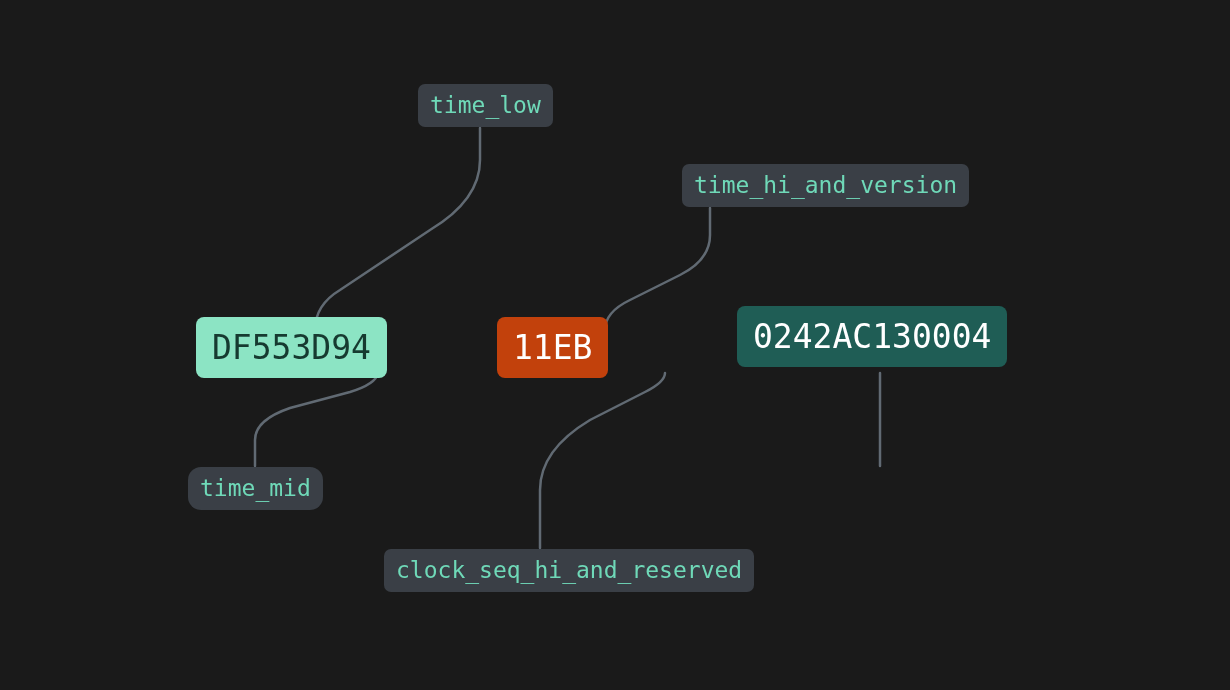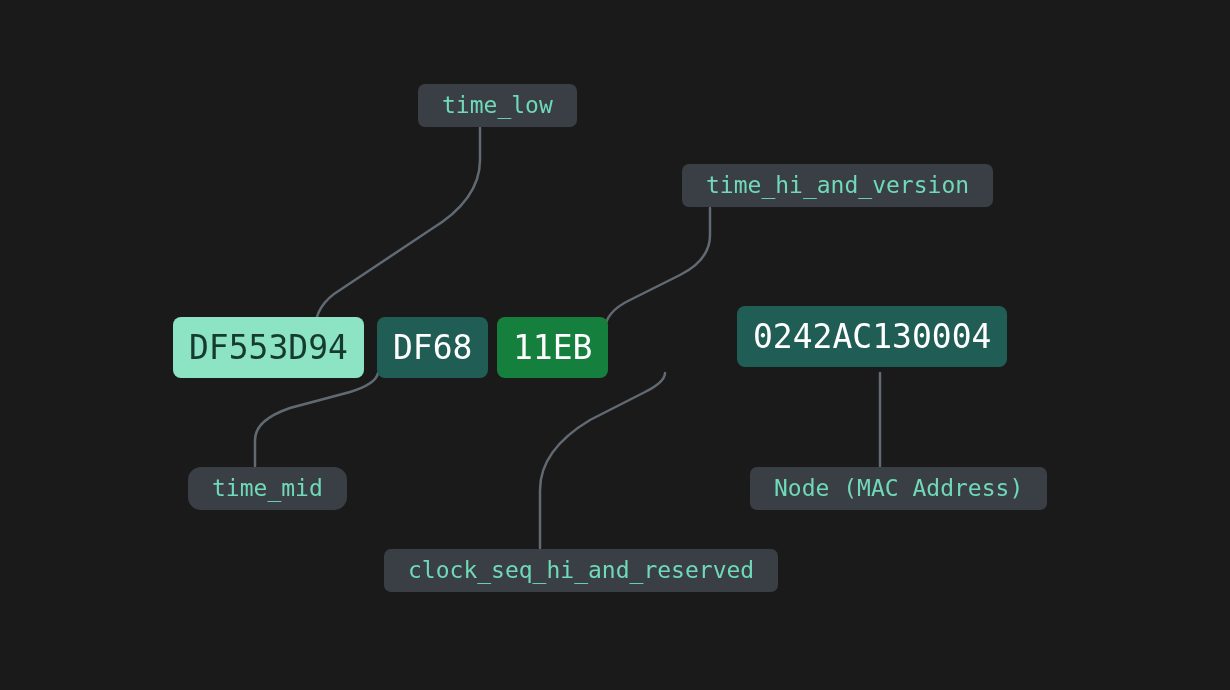--- a/index.html
+++ b/index.html
@@ -1,23 +1,23 @@
 <!DOCTYPE html>
 <html><head>
 <meta charset="utf-8">
 <style>
   html,body{margin:0;padding:0;width:1230px;height:690px;background:#1a1a1a;font-family:ui-monospace,SFMono-Regular,Menlo,Consolas,monospace;}
   .stage{position:relative;width:1230px;height:690px;}
   svg.connectors{position:absolute;inset:0;pointer-events:none;}
   .box{position:absolute;border-radius:8px;font-size:33px;line-height:1;padding:14px 16px;white-space:nowrap;}
   .seg{font-size:33px;color:#fff;}
-  .seg.mint{background:#8ce4c4;color:#163a30;}
+  .seg.mint{background:#8ce4c4;color:#163a30;margin-left:23px;}
   .seg.teal{background:#1f5d55;color:#fff;}
-  .seg.red{background:#15803d;color:#fff;}
-  .label{background:#3a3f46;color:#6fd9b8;font-size:23px;padding:10px 24px;border-radius:7px;}
+  .seg.red{background:#c2410c;color:#fff;}
+  .label{background:#3a3f46;color:#6fd9b8;font-size:23px;padding:10px 12px;border-radius:7px;}
 </style>
 </head>
 <body>
 
 <div class="stage">
 
   <svg class="connectors" viewBox="0 0 1230 690">
     <g stroke="#616a73" stroke-width="2.5" fill="none" stroke-linecap="round">
 
       <path d="M 480 128  L 480 160  Q 480 200  430 230  L 340 290  Q 315 305 315 330 L 315 322"></path>
@@ -26,23 +26,21 @@
 
       <path d="M 255 466  L 255 440  Q 255 420 290 408  L 350 392  Q 376 384 378 373"></path>
 
       <path d="M 540 548  L 540 490  Q 540 450 590 420  L 645 392  Q 665 382 665 373"></path>
 
       <path d="M 880 373  L 880 466"></path>
     </g>
   </svg>
 
   <div class="box seg mint" style="left:173px; top:317px;">DF553D94</div>
-  <div class="box seg teal" style="left:377px; top:317px;">DF68</div>
   <div class="box seg red" style="left:497px; top:317px;">11EB</div>
   <div class="box seg teal" style="left:737px; top:306px;">0242AC130004</div>
 
   <div class="box label" style="left:418px; top:84px;">time_low</div>
   <div class="box label" style="left:682px; top:164px;">time_hi_and_version</div>
   <div class="box label" style="left:188px; top:467px;border-radius:13px;">time_mid</div>
   <div class="box label" style="left:368px; top:549px;margin-left:16px;">clock_seq_hi_and_reserved</div>
-  <div class="box label" style="left:750px; top:467px;">Node (MAC Address)</div>
 
 </div>
 
 </body></html>

